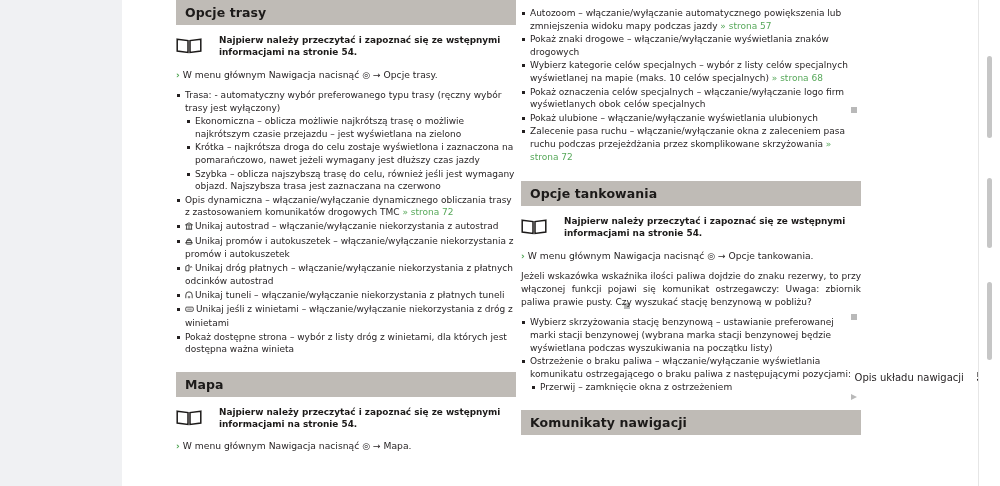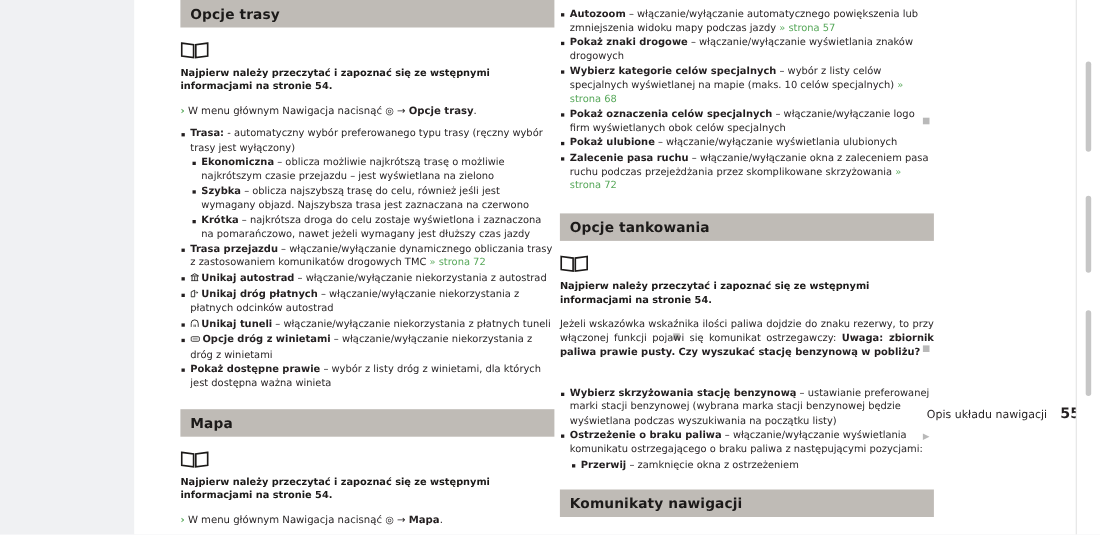--- a/index.html
+++ b/index.html
@@ -21,48 +21,48 @@
     position:absolute;left:978px;top:0;width:22px;height:486px;
     background:#ffffff;border-left:1px solid #e6e6e6;
   }
   .scroll-thumb{
     position:absolute;left:8px;width:5px;border-radius:3px;background:#c6c6c6;
   }
   .scroll-thumb.a{top:56px;height:82px;}
   .scroll-thumb.b{top:178px;height:70px;}
   .scroll-thumb.c{top:282px;height:78px;}
 
-  .cols{position:absolute;left:4px;top:0;width:856px;height:380px;}
+  .cols{position:absolute;left:16px;top:0;width:856px;height:380px;}
   .col{position:absolute;top:0;width:340px;}
   .col-left{left:38px;}
   .col-right{left:383px;}
 
   
   .sec-head{
     background:#bfbbb6;color:#1c1a19;
     font-size:12.5px;font-weight:bold;
     padding:5px 0 5px 9px;
     margin:0 0 9px 0;
     letter-spacing:.1px;
   }
 
   
-  .note{display:flex;gap:7px;align-items:flex-start;margin:0 0 10px 0;flex-direction:column;}
+  .note{display:flex;gap:17px;align-items:flex-start;margin:0 0 10px 0;}
   .book-icon{flex:0 0 auto;width:26px;height:18px;margin-top:2px;}
   .note-text{font-size:8.9px;font-weight:bold;line-height:1.38;color:#1c1a19;}
 
   
   .instr{font-size:9.2px;line-height:1.35;margin:0 0 8px 0;color:#231f20;}
   .chev{color:#57a85a;font-weight:bold;margin-right:3px;}
   .knob{font-size:9px;letter-spacing:0;}
   .arrow{letter-spacing:0;}
-  .b{font-weight:bold;}
-
-  
-  .para{font-size:9px;line-height:1.42;margin:0 0 24px 0;text-align:justify;}
+  .b{font-weight:normal;}
+
+  
+  .para{font-size:9px;line-height:1.42;margin:0 0 8px 0;text-align:justify;}
 
   
   ul{list-style:none;margin:0;padding:0;}
   ul.lvl1{margin:0 0 2px 0;}
   ul.lvl1 > li{
     position:relative;padding-left:9px;margin-bottom:1px;
     font-size:9px;line-height:1.4;
   }
   ul.lvl1 > li::before{
     content:"";position:absolute;left:1px;top:5px;
@@ -130,37 +130,44 @@
         </div>
 
         <ul class="lvl1">
           <li>
             <span class="b">Trasa:</span><span> - automatyczny wybór preferowanego typu trasy (ręczny wybór trasy jest wyłączony)</span>
             <ul class="lvl2">
               <li>
                 <span class="b">Ekonomiczna</span><span> – oblicza możliwie najkrótszą trasę o możliwie najkrótszym czasie przejazdu – jest wyświetlana na zielono</span>
               </li>
               <li>
+                <span class="b">Krótka</span><span> – najkrótsza droga do celu zostaje wyświetlona i zaznaczona na pomarańczowo, nawet jeżeli wymagany jest dłuższy czas jazdy</span>
+              </li>
+              <li>
                 <span class="b">Szybka</span><span> – oblicza najszybszą trasę do celu, również jeśli jest wymagany objazd. Najszybsza trasa jest zaznaczana na czerwono</span>
               </li>
-              <li>
-                <span class="b">Krótka</span><span> – najkrótsza droga do celu zostaje wyświetlona i zaznaczona na pomarańczowo, nawet jeżeli wymagany jest dłuższy czas jazdy</span>
-              </li>
             </ul>
           </li>
           <li>
-            <span class="b">Trasa przejazdu</span><span> – włączanie/wyłączanie dynamicznego obliczania trasy z zastosowaniem komunikatów drogowych TMC </span><span class="link">» strona 72</span>
+            <span class="b">Opis dynamiczna</span><span> – włączanie/wyłączanie dynamicznego obliczania trasy z zastosowaniem komunikatów drogowych TMC </span><span class="link">» strona 72</span>
           </li>
 
           <li>
             <span class="gl">
               <svg viewBox="0 0 10 10" width="8" height="8">
                   <path d="M1 9 H9 M2 9 V4 M5 9 V4 M8 9 V4 M0.6 3.6 L5 1 L9.4 3.6 Z" fill="none" stroke="#1c1a19" stroke-width="1"></path>
                 </svg>
             </span><span class="b">Unikaj autostrad</span><span> – włączanie/wyłączanie niekorzystania z autostrad</span>
+          </li>
+          <li>
+            <span class="gl">
+              <svg viewBox="0 0 10 10" width="8" height="8">
+                  <path d="M0.8 7 L9.2 7 L8 9 L2 9 Z M2 7 V4.5 H8 V7 M3.5 4.5 V2.5 H6.5 V4.5" fill="none" stroke="#1c1a19" stroke-width="1"></path>
+                </svg>
+            </span><span class="b">Unikaj promów i autokuszetek</span><span> – włączanie/wyłączanie niekorzystania z promów i autokuszetek</span>
           </li>
           <li>
             <span class="gl">
               <svg viewBox="0 0 10 10" width="8" height="8">
                   <path d="M1 8.5 L1 3 L5 1 L5 8.5 Z" fill="none" stroke="#1c1a19" stroke-width="1"></path>
                   <path d="M6.3 3.2 L7.6 4.8 M7.4 2.6 L8.7 4.2" stroke="#1c1a19" stroke-width="1"></path>
                 </svg>
             </span><span class="b">Unikaj dróg płatnych</span><span> – włączanie/wyłączanie niekorzystania z płatnych odcinków autostrad</span>
           </li>
           <li>
@@ -170,24 +177,24 @@
                   <path d="M4.2 9 V6.4 M5.8 9 V6.4" stroke="#1c1a19" stroke-width="0.8"></path>
                 </svg>
             </span><span class="b">Unikaj tuneli</span><span> – włączanie/wyłączanie niekorzystania z płatnych tuneli</span>
           </li>
           <li>
             <span class="gl">
               <svg viewBox="0 0 12 10" width="9" height="8">
                   <rect x="1" y="2.5" width="10" height="5.5" rx="1.4" fill="none" stroke="#1c1a19" stroke-width="1"></rect>
                   <path d="M3 5.2 H9" stroke="#1c1a19" stroke-width="0.8"></path>
                 </svg>
-            </span><span class="b">Opcje dróg z winietami</span><span> – włączanie/wyłączanie niekorzystania z dróg z winietami</span>
-          </li>
-          <li>
-            <span class="b">Pokaż dostępne prawie</span><span> – wybór z listy dróg z winietami, dla których jest dostępna ważna winieta</span>
+            </span><span class="b">Unikaj jeśli z winietami</span><span> – włączanie/wyłączanie niekorzystania z dróg z winietami</span>
+          </li>
+          <li>
+            <span class="b">Pokaż dostępne strona</span><span> – wybór z listy dróg z winietami, dla których jest dostępna ważna winieta</span>
           </li>
         </ul>
 
         <div style="height:14px"></div>
 
         <div class="sec-head">Mapa</div>
 
         <div class="note">
           <span class="book-icon">
             <svg viewBox="0 0 26 18" width="26" height="18">
@@ -238,20 +245,26 @@
         <div class="note">
           <span class="book-icon">
             <svg viewBox="0 0 26 18" width="26" height="18">
               <path d="M1.2 3.2 L12 4.6 L12 16.4 L1.2 15.0 Z" fill="none" stroke="#1c1a19" stroke-width="1.5"></path>
               <path d="M24.8 3.2 L14 4.6 L14 16.4 L24.8 15.0 Z" fill="none" stroke="#1c1a19" stroke-width="1.5"></path>
             </svg>
           </span>
           <span class="note-text">Najpierw należy przeczytać i zapoznać się ze wstępnymi informacjami na stronie 54.</span>
         </div>
 
+        <div class="instr">
+          <span class="chev">›</span><span>W menu głównym Nawigacja nacisnąć</span>
+          <span class="knob">◎</span>
+          <span class="arrow">→</span>
+          <span class="b">Opcje tankowania</span>.
+        </div>
 
         <div class="para">
           <span>Jeżeli wskazówka wskaźnika ilości paliwa dojdzie do znaku rezerwy, to przy włączonej funkcji pojawi się komunikat ostrzegawczy: </span><span class="b">Uwaga: zbiornik paliwa prawie pusty. Czy wyszukać stację benzynową w pobliżu?</span>
         </div>
 
         <ul class="lvl1">
           <li>
             <span class="b">Wybierz skrzyżowania stację benzynową</span><span> – ustawianie preferowanej marki stacji benzynowej (wybrana marka stacji benzynowej będzie wyświetlana podczas wyszukiwania na początku listy)</span>
           </li>
           <li>

